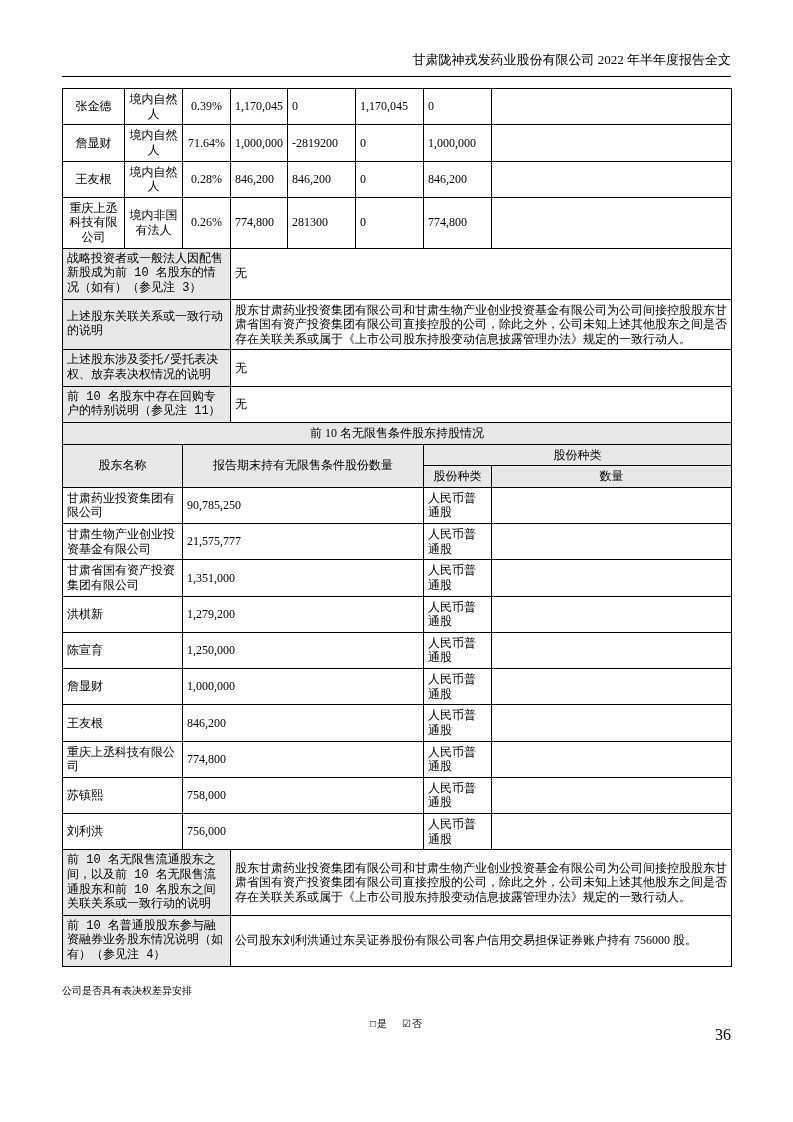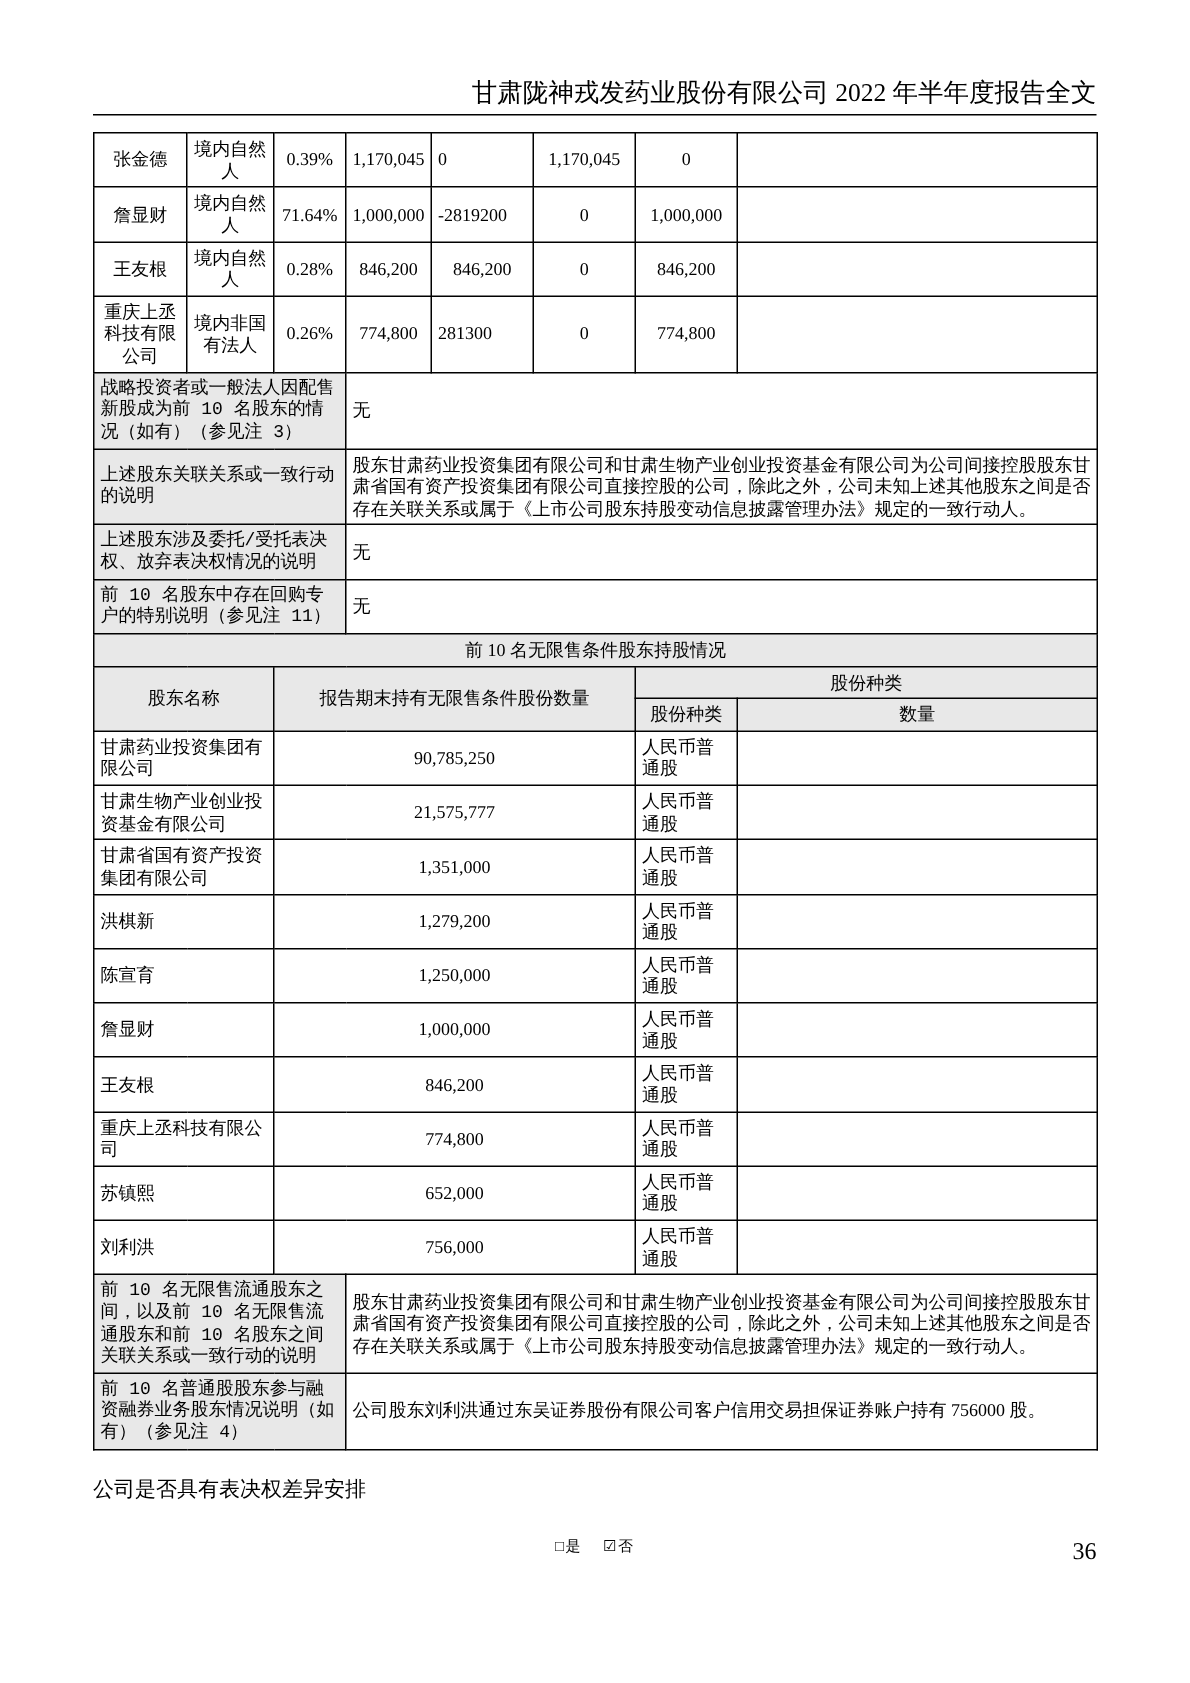--- a/index.html
+++ b/index.html
@@ -19,21 +19,21 @@
     padding: 0;
     background: #fff;
     overflow: hidden;
   }
   .header {
     position: absolute;
     top: 52px;
     left: 62px;
     right: 62px;
     text-align: right;
-    font-size: 17px;
+    font-size: 13px;
     line-height: 1.2;
   }
   .header-rule {
     position: absolute;
     top: 76px;
     left: 62px;
     right: 62px;
     border-bottom: 1.6px solid #000;
   }
   .content {
@@ -76,25 +76,25 @@
     background: #e8e8e8;
     text-align: center;
     font-size: 12.5px;
     padding: 4px 0;
   }
   .hdr-cell {
     background: #e8e8e8;
     text-align: center;
     font-size: 12.5px;
   }
-  .num { text-align: center; padding-right: 6px; }
+  .num { text-align: left; padding-right: 6px; }
   .tiny-pad { padding: 2px 4px; }
   .after-table {
     margin-top: 14px;
-    font-size: 14px;
+    font-size: 10px;
     line-height: 1.9;
   }
   .checkbox-line {
     font-size: 10px;
     margin-top: 17px;
     letter-spacing: 1px;
     text-align: center;
   }
   .page-number {
     position: absolute;
@@ -241,21 +241,21 @@
           <td class="tiny-pad"></td>
         </tr>
         <tr>
           <td class="c-left tiny-pad" colspan="2">重庆上丞科技有限公司</td>
           <td class="num tiny-pad" colspan="4">774,800</td>
           <td class="c-left tiny-pad">人民币普通股</td>
           <td class="tiny-pad"></td>
         </tr>
         <tr>
           <td class="c-left tiny-pad" colspan="2">苏镇熙</td>
-          <td class="num tiny-pad" colspan="4">652,000</td>
+          <td class="num tiny-pad" colspan="4">758,000</td>
           <td class="c-left tiny-pad">人民币普通股</td>
           <td class="tiny-pad"></td>
         </tr>
         <tr>
           <td class="c-left tiny-pad" colspan="2">刘利洪</td>
           <td class="num tiny-pad" colspan="4">756,000</td>
           <td class="c-left tiny-pad">人民币普通股</td>
           <td class="tiny-pad"></td>
         </tr>
 

